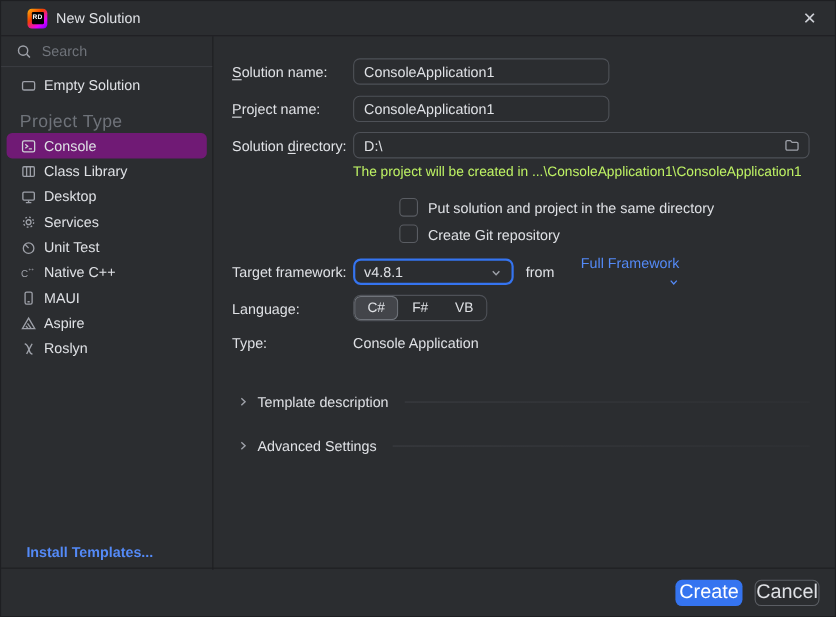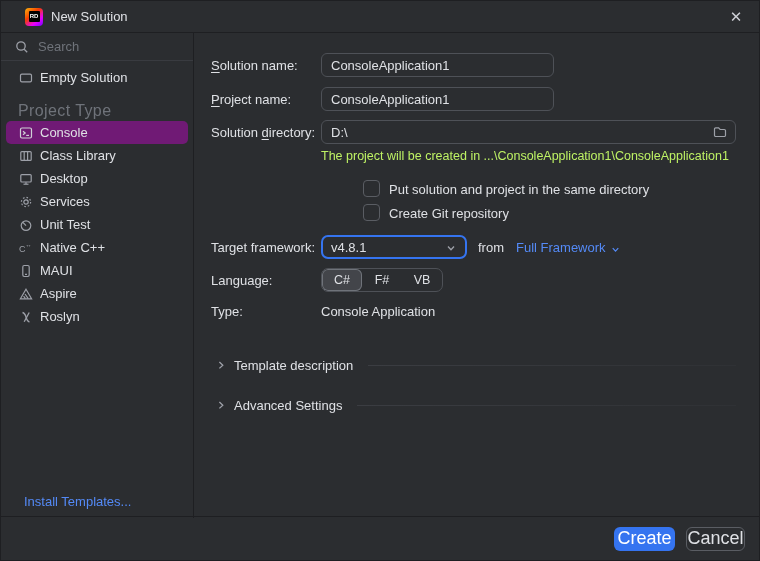--- a/index.html
+++ b/index.html
@@ -56,21 +56,21 @@
     display:flex; align-items:center; gap:6px; color:#DFE1E5; cursor:pointer;
   }
   .side-item.selected { background:#701a75; }
   .side-header {
     height:20px; margin-top:12px; padding-left:17px;
     display:flex; align-items:center;
     color:#6F737A; font-size:16px; letter-spacing:.4px;
   }
   .icon16 { width:16px; height:16px; flex:0 0 16px; display:block; }
   .install-link {
-    position:absolute; left:23px; bottom:9px; color:#548AF7; cursor:pointer;
+    position:absolute; left:23px; bottom:9px; color:#548AF7; cursor:pointer;font-weight:bold;
   }
 
   
   .main { position:absolute; left:194px; top:32px; width:566px; height:485px; }
   .frow { position:absolute; left:16px; right:25px; display:flex; align-items:center; }
   .frow .lbl { width:110px; flex:0 0 110px; color:#DFE1E5; }
   .mn { text-decoration:underline; text-underline-offset:2px; }
 
   .tfield {
     height:24px; background:#2B2D30; border:1px solid #4E5157; border-radius:6px;
@@ -89,21 +89,21 @@
   .cbrow { position:absolute; left:126px; display:flex; align-items:flex-end; gap:9px; height:18px; cursor:pointer;padding-left:42px; }
   .cbox { width:17px; height:17px; border:1px solid #5A5D63; border-radius:4px; background:#2B2D30; }
 
   .combo {
     position:relative; width:146px; height:24px; border:2px solid #3574F0; border-radius:7px;
     background:#2B2D30; display:flex; align-items:center; padding-left:8px; cursor:pointer;
   }
   .combo .chev { position:absolute; right:8px; top:5px; }
   .from-txt { margin-left:11px; color:#DFE1E5; }
   .link { color:#548AF7; cursor:pointer; }
-  .fw-link { margin-left:12px; display:flex; align-items:flex-end; gap:4px; }
+  .fw-link { margin-left:24px; display:flex; align-items:flex-end; gap:4px;flex-direction:column; }
 
   .seg-group {
     display:flex; border:1px solid #4E5157; border-radius:7px; height:24px;
     overflow:hidden; align-items:stretch;
   }
   .seg {
     min-width:40px; padding:0 1px; display:flex; align-items:center; justify-content:center;
     font-size:12.5px; color:#DFE1E5; cursor:pointer; border-radius:6px;
   }
   .seg.selected { background:#43454A; box-shadow:0 0 0 1px #6F737A inset; }

